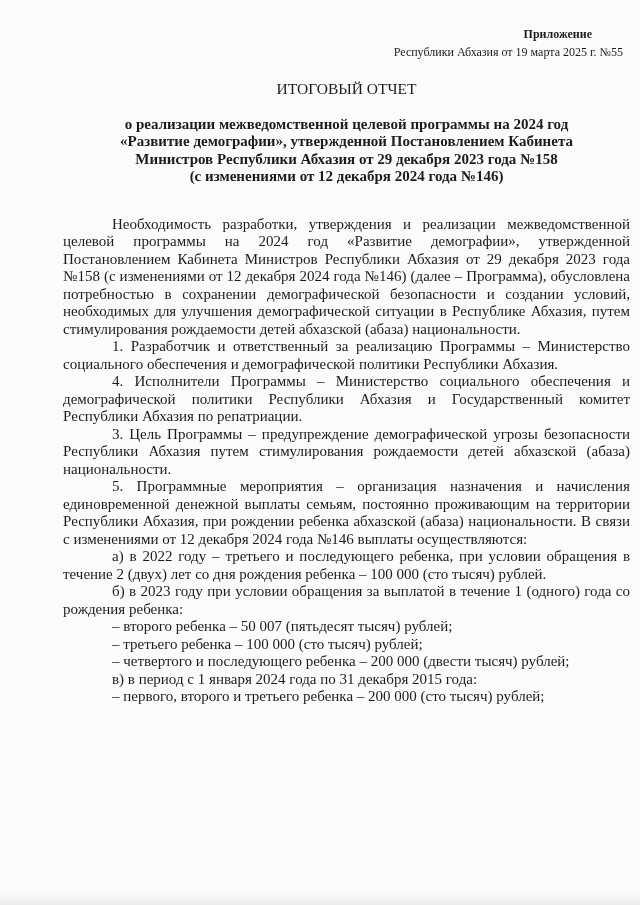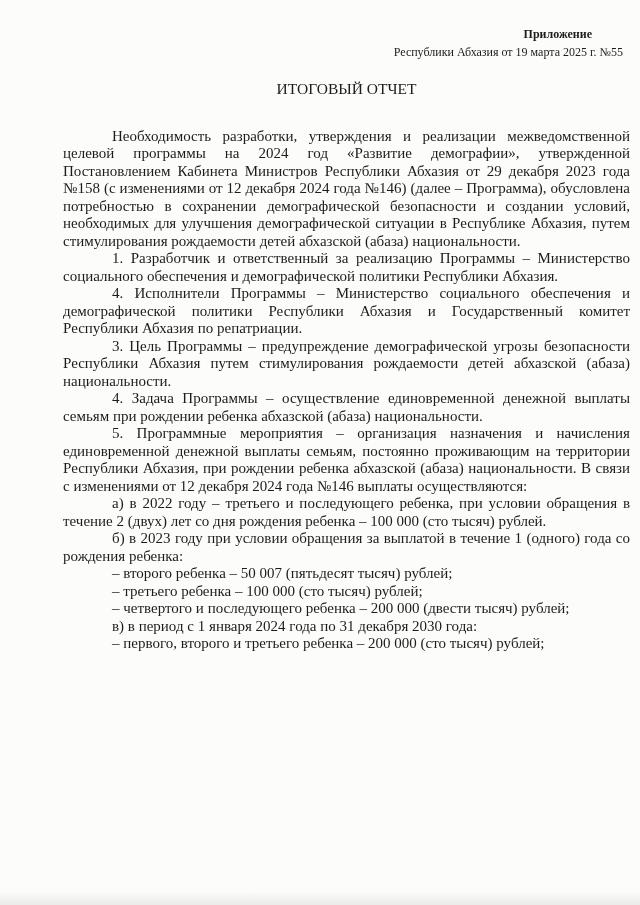--- a/index.html
+++ b/index.html
@@ -73,31 +73,34 @@
 <div class="page">
   <div class="content">
 
     <div class="annex">
       <div class="annex-line bold">Приложение</div>
       <div class="annex-line wide">Республики Абхазия от 19 марта 2025 г. №55</div>
     </div>
 
     <div class="doc-title">ИТОГОВЫЙ ОТЧЕТ</div>
 
+    <div class="doc-subtitle">о реализации межведомственной целевой программы на 2024 год
+«Развитие демографии», утвержденной Постановлением Кабинета
+Министров Республики Абхазия от 29 декабря 2023 года №158
+(с изменениями от 12 декабря 2024 года №146)</div>
 
     <div class="body-text">
         <p class="para">Необходимость разработки, утверждения и реализации межведомственной целевой программы на 2024 год «Развитие демографии», утвержденной Постановлением Кабинета Министров Республики Абхазия от 29 декабря 2023 года №158 (с изменениями от 12 декабря 2024 года №146) (далее – Программа), обусловлена потребностью в сохранении демографической безопасности и создании условий, необходимых для улучшения демографической ситуации в Республике Абхазия, путем стимулирования рождаемости детей абхазской (абаза) национальности.</p>
         <p class="para">1. Разработчик и ответственный за реализацию Программы – Министерство социального обеспечения и демографической политики Республики Абхазия.</p>
         <p class="para">4. Исполнители Программы – Министерство социального обеспечения и демографической политики Республики Абхазия и Государственный комитет Республики Абхазия по репатриации.</p>
         <p class="para">3. Цель Программы – предупреждение демографической угрозы безопасности Республики Абхазия путем стимулирования рождаемости детей абхазской (абаза) национальности.</p>
-        <p class="para">4. Задача Программы – осуществление единовременной денежной выплаты семьям при рождении ребенка абхазской (абаза) национальности.</p>
         <p class="para">5. Программные мероприятия – организация назначения и начисления единовременной денежной выплаты семьям, постоянно проживающим на территории Республики Абхазия, при рождении ребенка абхазской (абаза) национальности. В связи с изменениями от 12 декабря 2024 года №146 выплаты осуществляются:</p>
         <p class="para">а) в 2022 году – третьего и последующего ребенка, при условии обращения в течение 2 (двух) лет со дня рождения ребенка – 100 000 (сто тысяч) рублей.</p>
         <p class="para">б) в 2023 году при условии обращения за выплатой в течение 1 (одного) года со рождения ребенка:</p>
         <p class="para">– второго ребенка – 50 007 (пятьдесят тысяч) рублей;</p>
         <p class="para">– третьего ребенка – 100 000 (сто тысяч) рублей;</p>
         <p class="para">– четвертого и последующего ребенка – 200 000 (двести тысяч) рублей;</p>
-        <p class="para">в) в период с 1 января 2024 года по 31 декабря 2030 года:</p>
+        <p class="para">в) в период с 1 января 2024 года по 31 декабря 2015 года:</p>
         <p class="para">– первого, второго и третьего ребенка – 200 000 (сто тысяч) рублей;</p>
       </div>
 
   </div>
 </div>
 
 </body></html>

